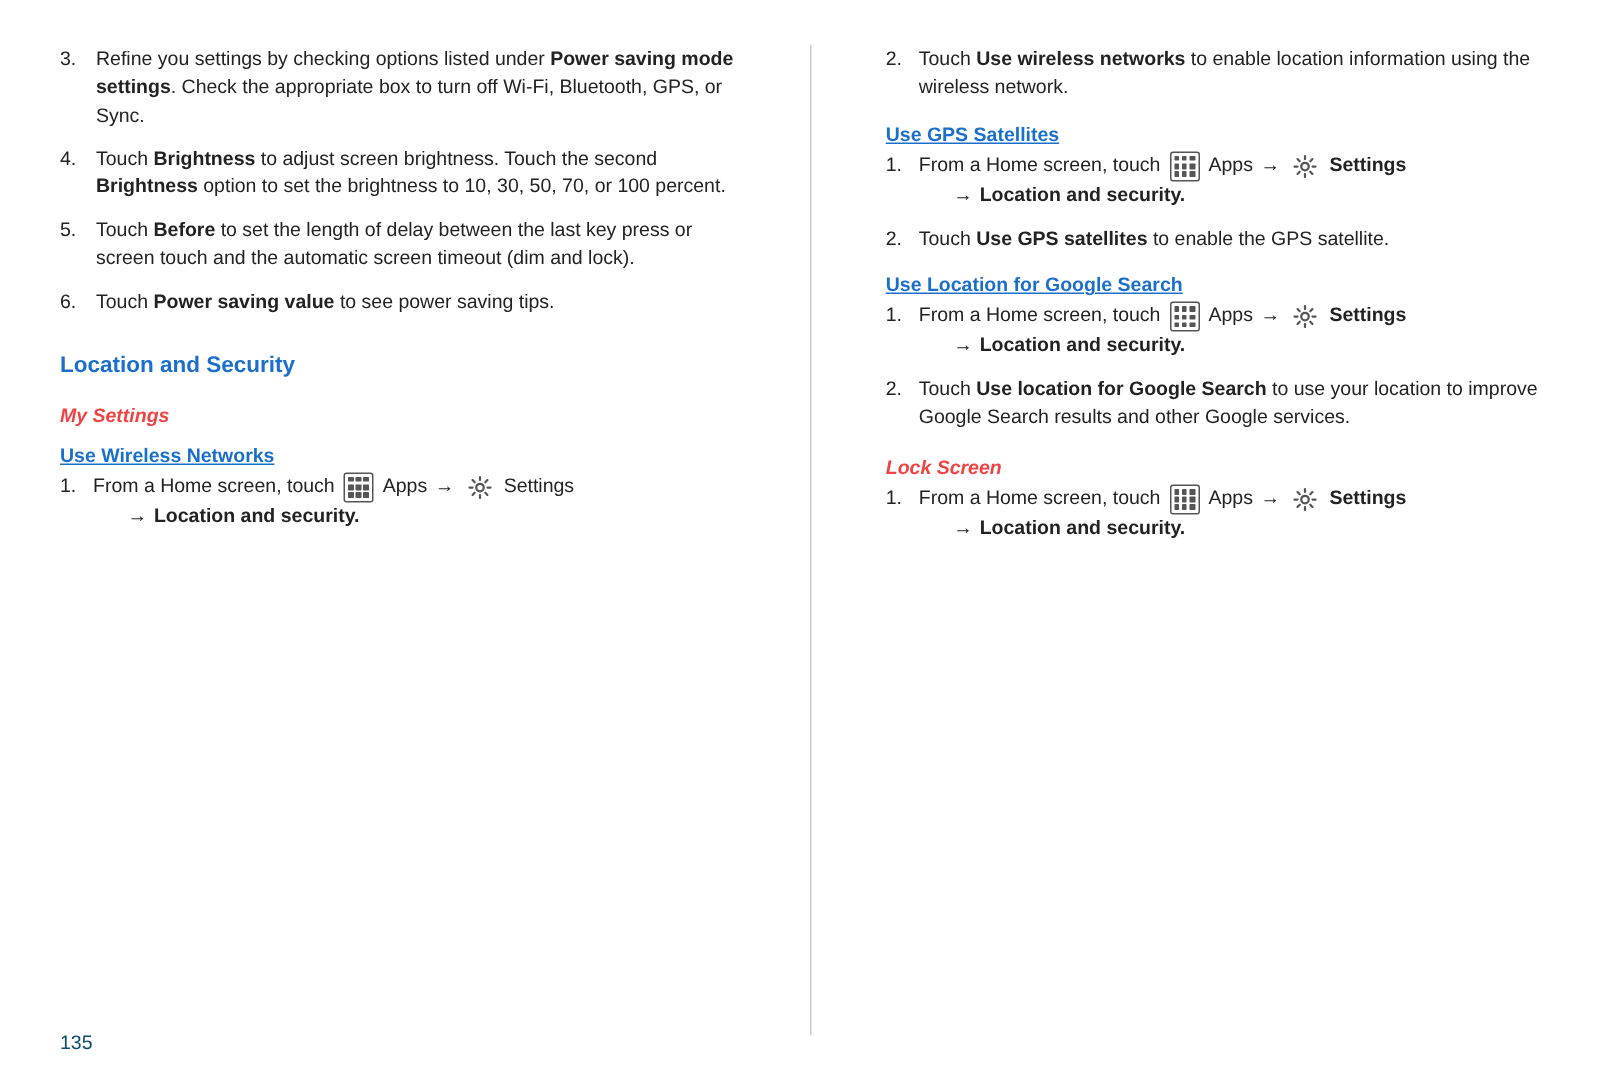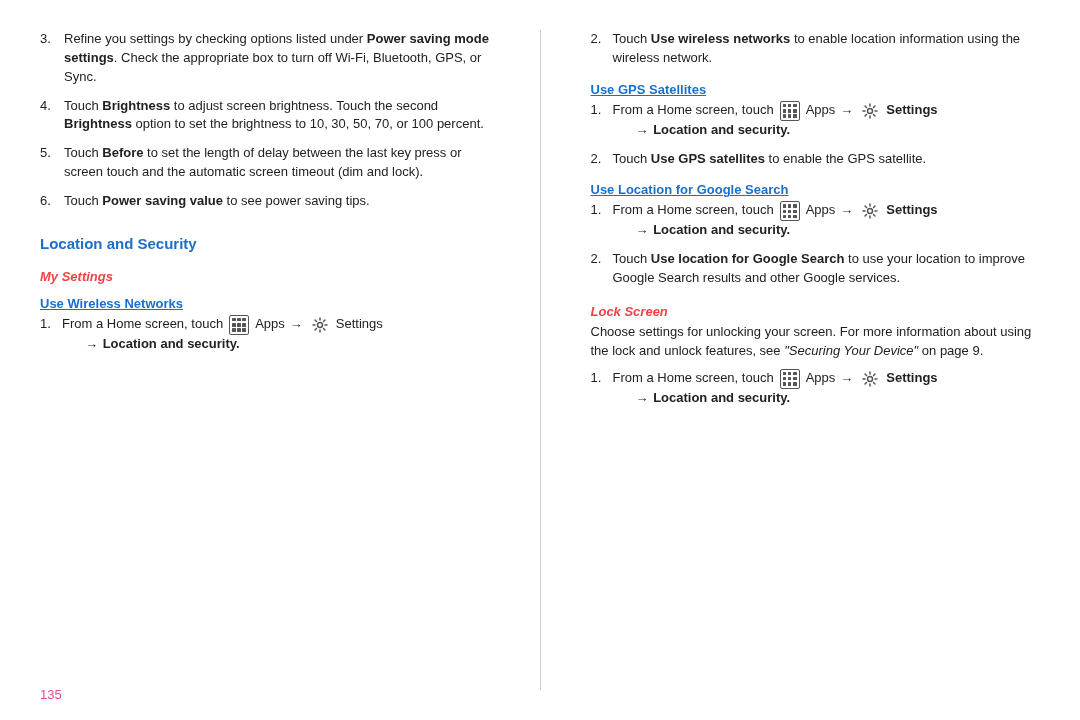--- a/index.html
+++ b/index.html
@@ -122,21 +122,21 @@
     .indent-line {
       margin-left: 22px;
       line-height: 1.45;
       margin-bottom: 4px;
     }
     .page-number {
       position: absolute;
       bottom: 18px;
       left: 40px;
       font-size: 13px;
-      color: #ec4899;
+      color: #0c4a6e;
     }
     .divider {
       width: 1px;
       background: #ccc;
       margin: 0 10px;
     }
   </style>
 </head>
 <body>
 
@@ -304,23 +304,20 @@
     <div class="step-item">
       <span class="step-num">2.</span>
       <span class="step-content">
         Touch <b>Use location for Google Search</b> to use your location to improve Google Search results and other Google services.
       </span>
     </div>
 
     <div class="sub-heading-italic">Lock Screen</div>
 
 
-    <p class="body-text">
-      Choose settings for unlocking your screen. For more information about using the lock and unlock features, see <i>"Securing Your Device"</i> on page 9.
-    </p>
 
     <div class="step-item">
       <span class="step-num">1.</span>
       <span class="step-content">
         <span class="instruction-line">
           <span>From a Home screen, touch</span>
           <span class="apps-icon">
             <span class="apps-grid">
               <span></span>
                 <span></span>

